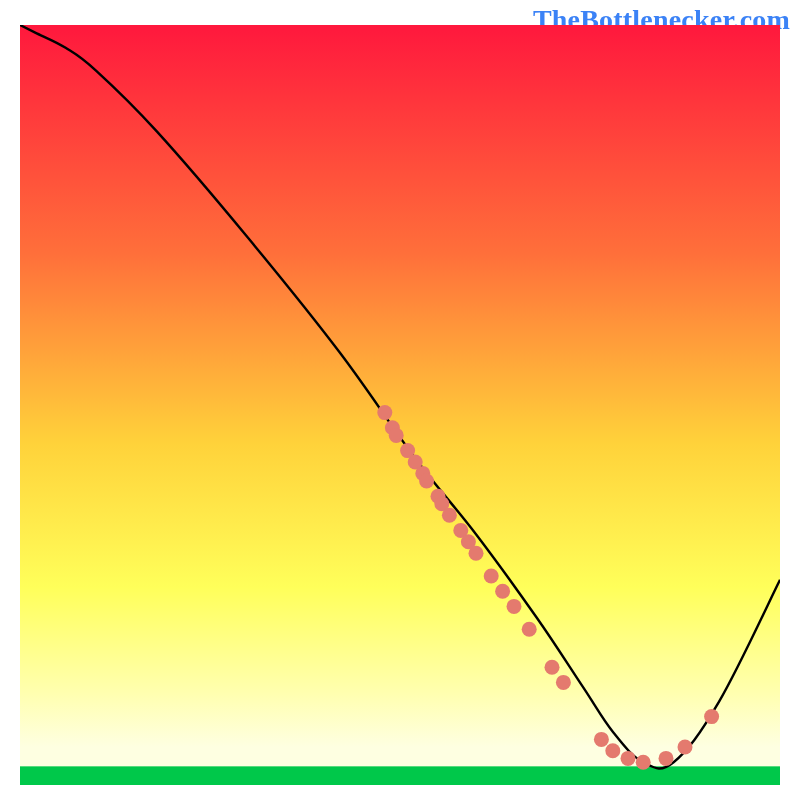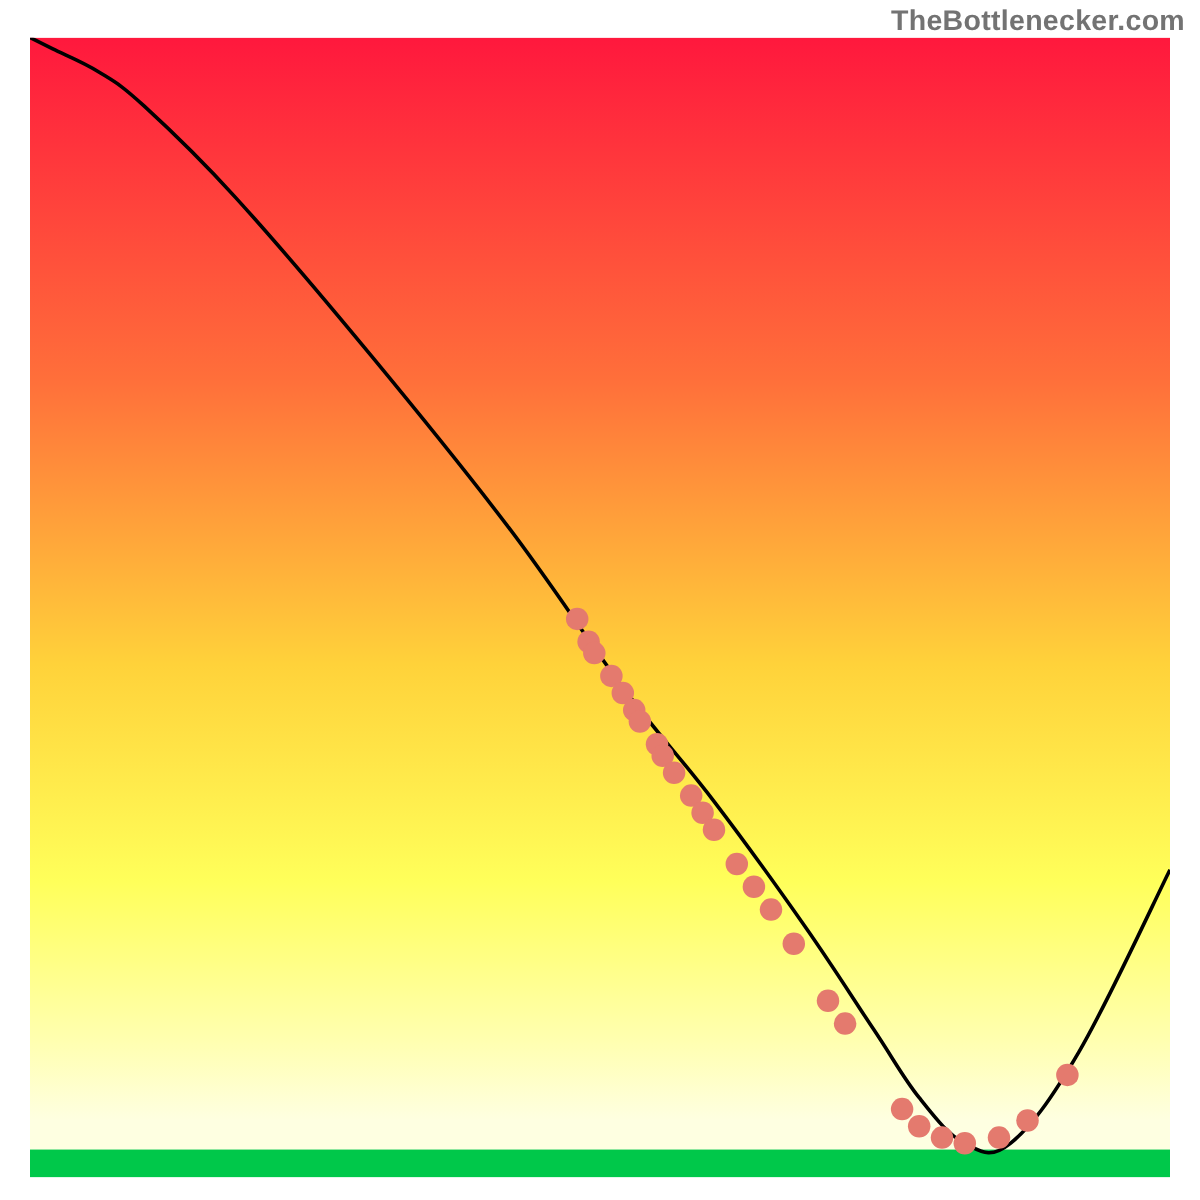--- a/index.html
+++ b/index.html
@@ -12,24 +12,25 @@
   }
   .frame {
     position: relative;
     width: 800px;
     height: 800px;
   }
   .watermark {
     position: absolute;
     top: 4px;
     right: 10px;
-    font-size: 19px;
+    font-size: 28px;
     font-weight: 600;
-    color: #737373;
+    color: #3b82f6;
     letter-spacing: 0.2px;
+    font-family: Liberation Serif, serif;
   }
   .plot {
     position: absolute;
     left: 20px;
     top: 25px;
     width: 760px;
     height: 760px;
     overflow: hidden;
   }
   svg { display: block; }

